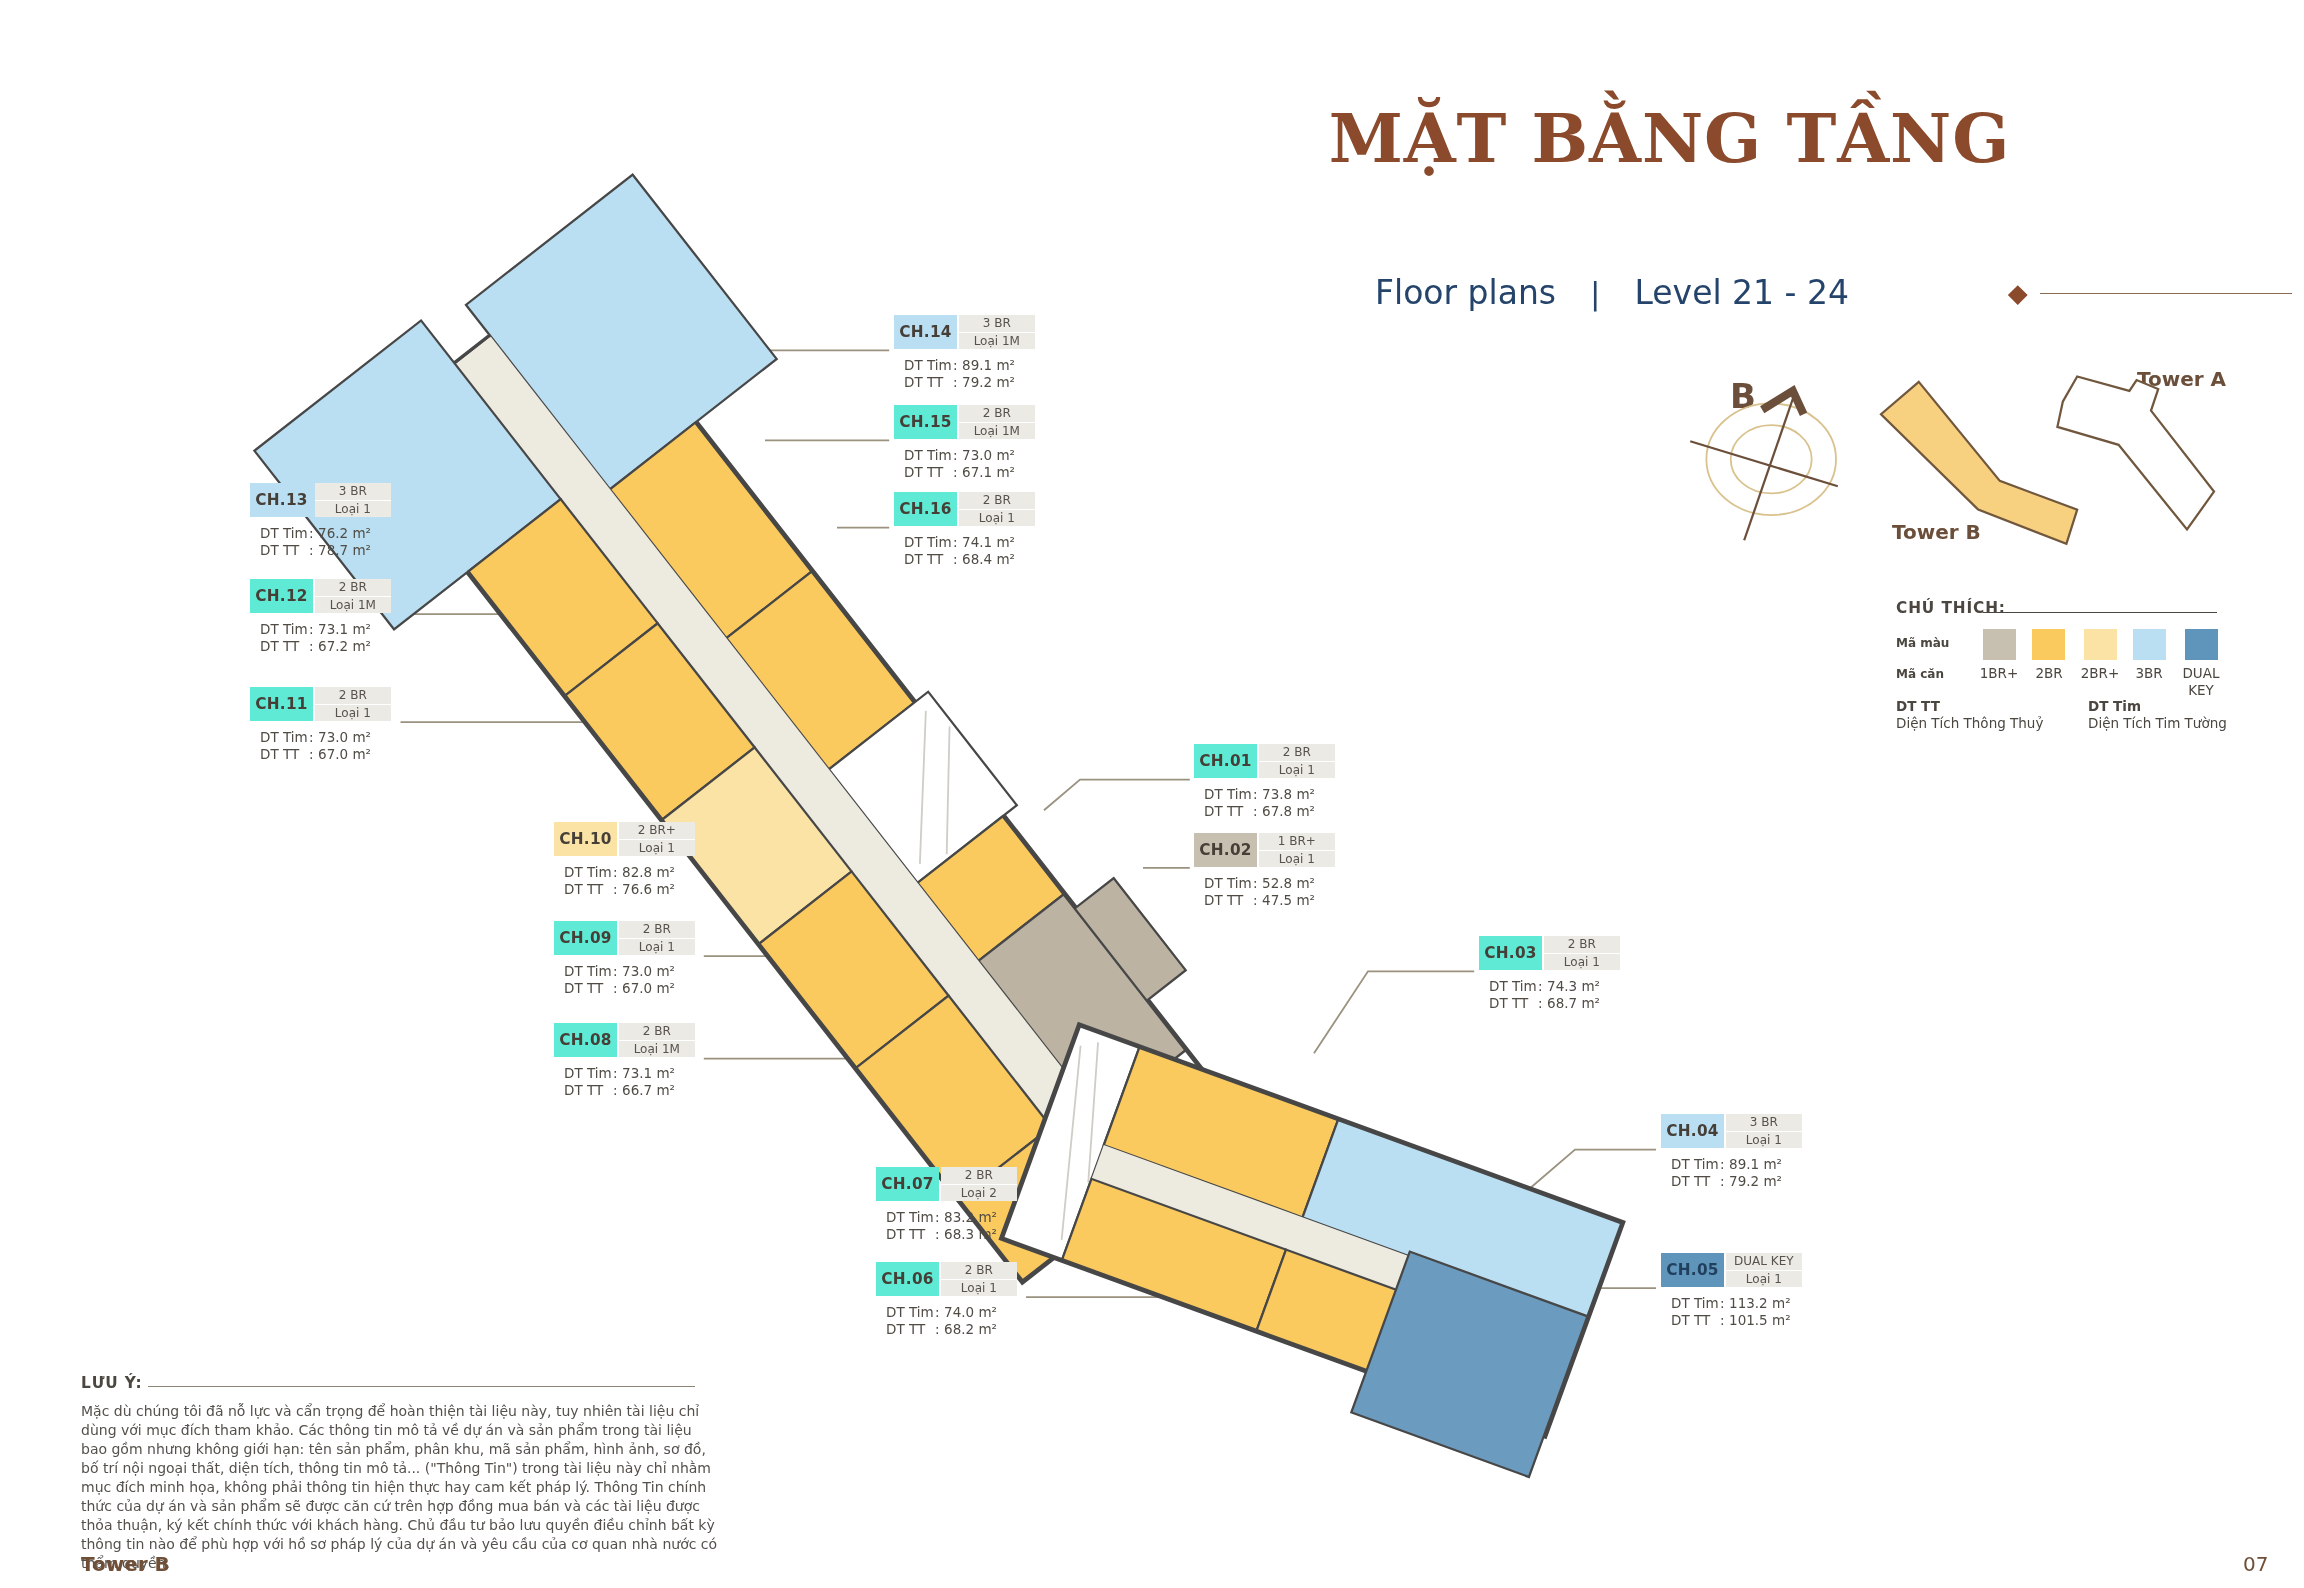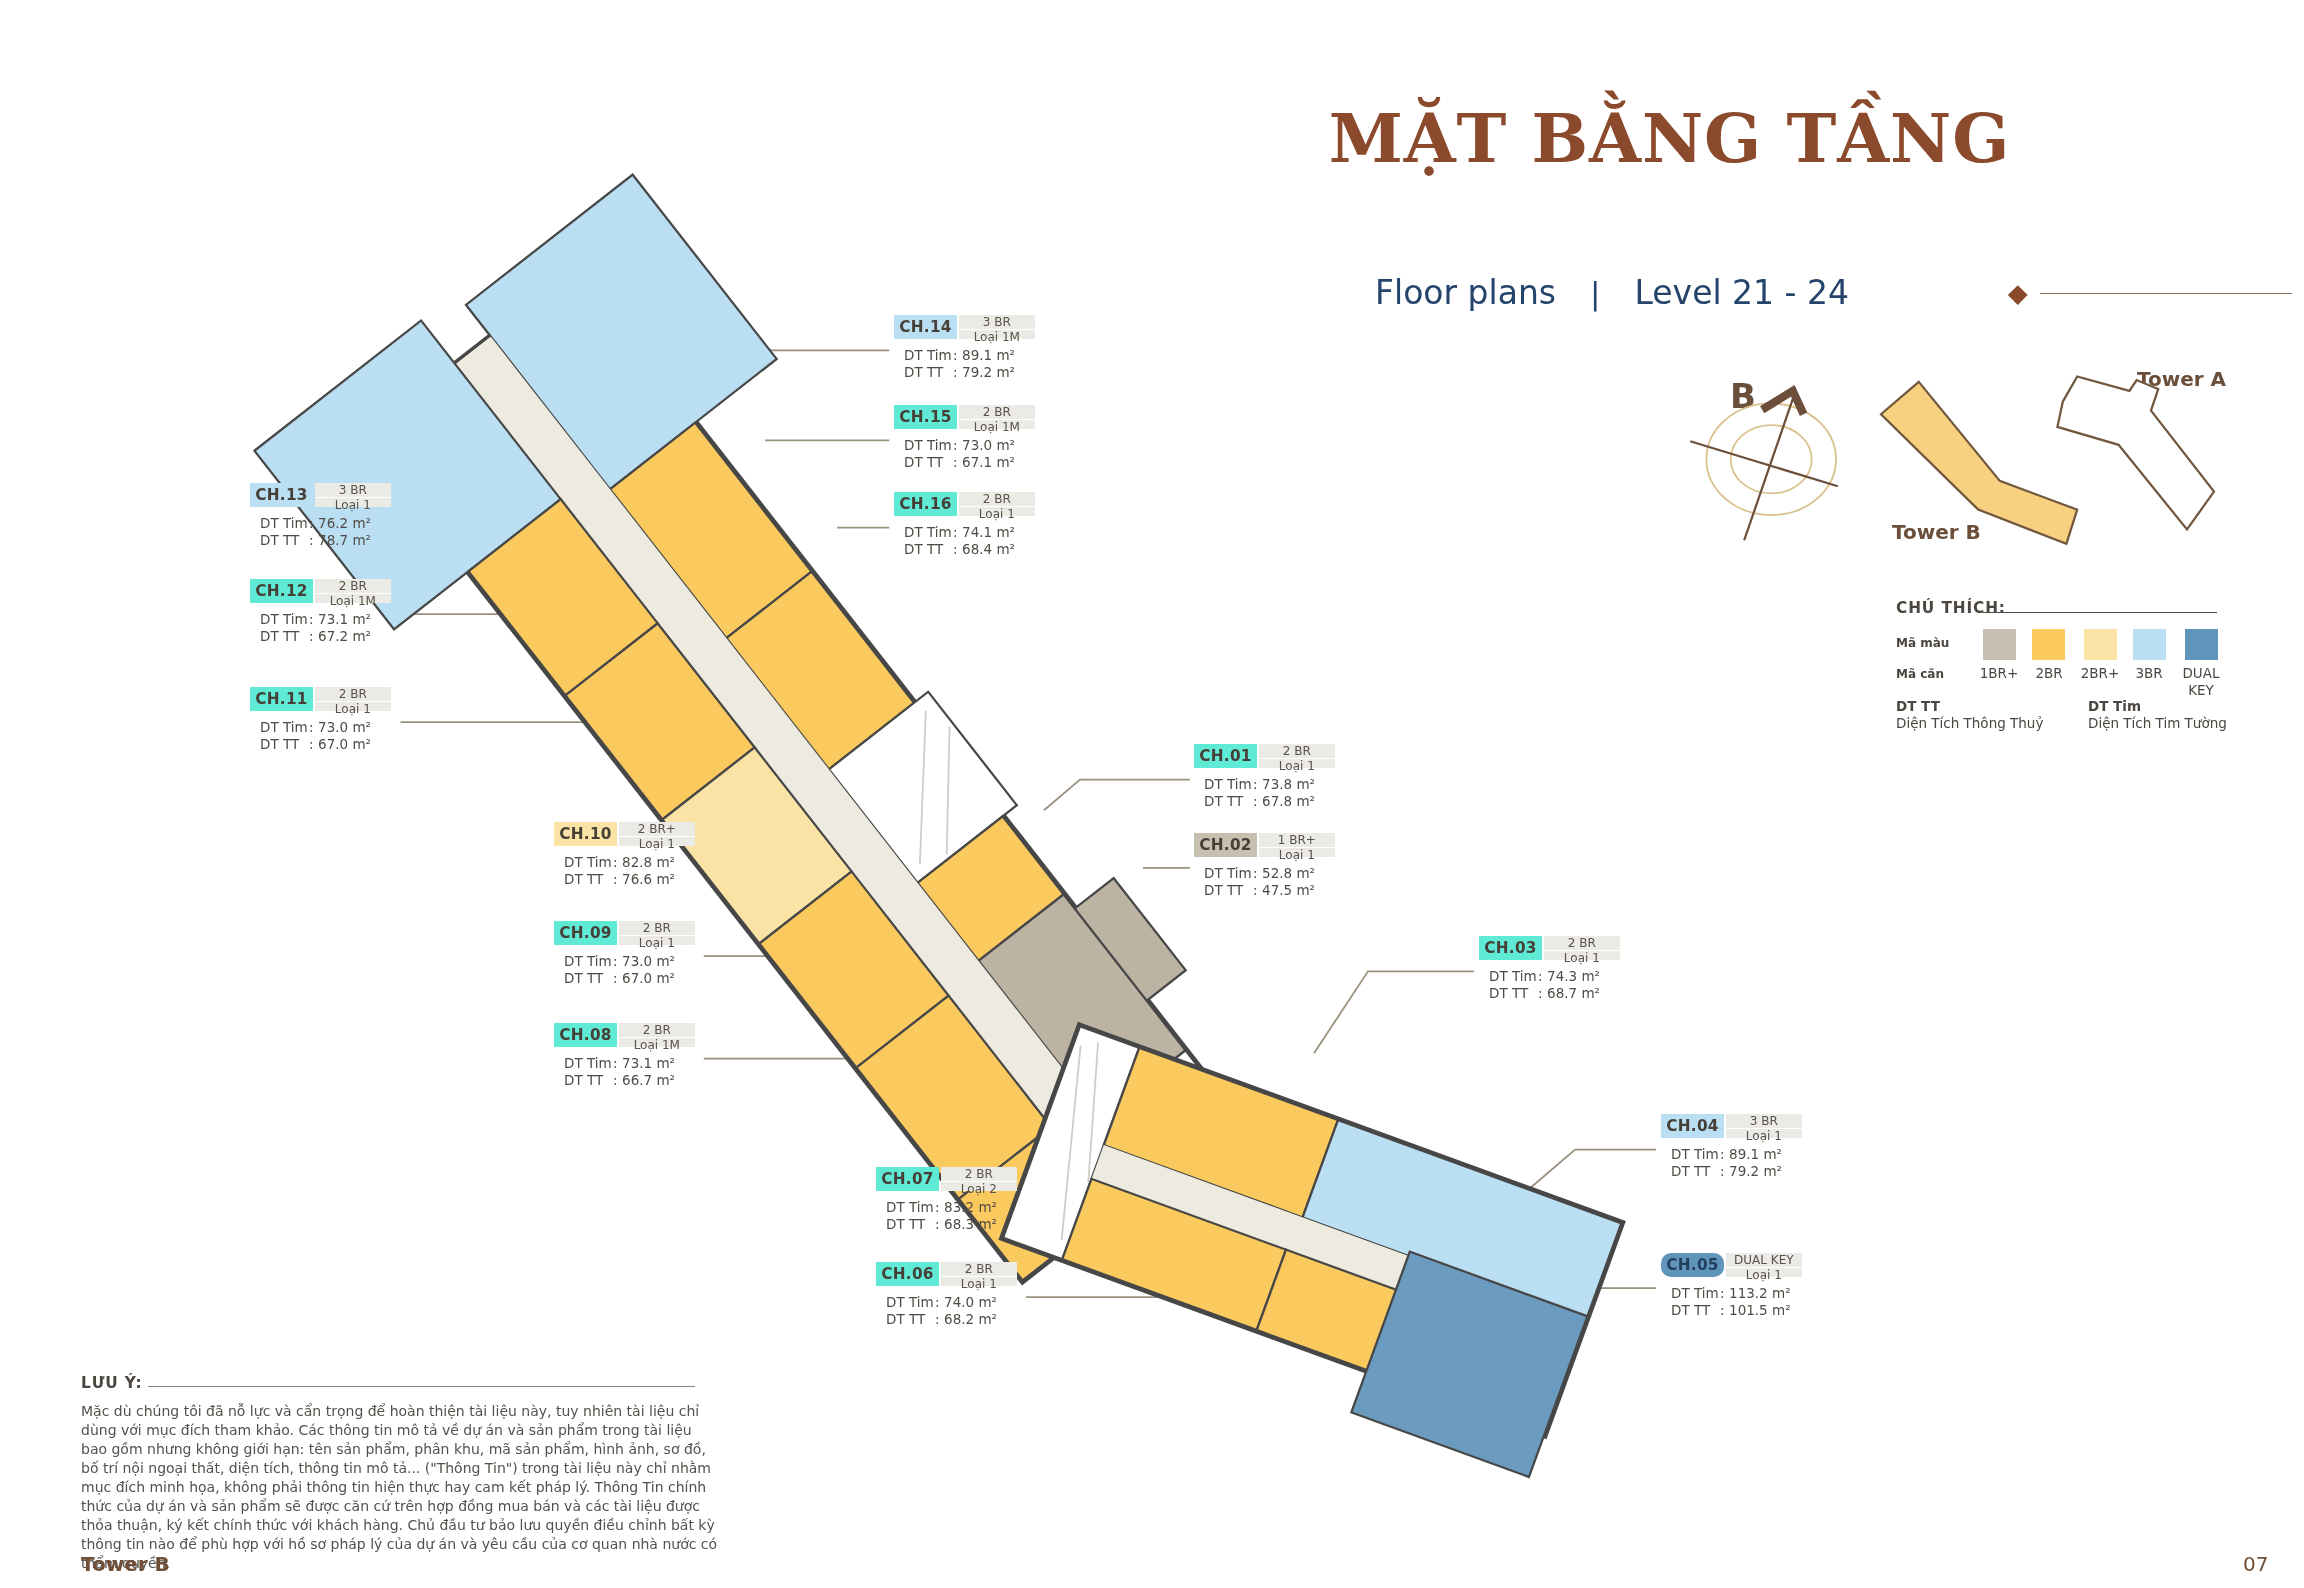--- a/index.html
+++ b/index.html
@@ -30,36 +30,36 @@
   .legend-line{left:1983px;top:612px;width:234px;height:0;border-top:1.8px solid #4b463f;}
   .legend-rowlab{font-size:12px;font-weight:bold;color:#4b463f;}
   .legend-swatch{position:absolute;width:33px;height:31px;top:629px;}
   .legend-code{position:absolute;top:665px;width:54px;text-align:center;font-size:13.5px;color:#4b463f;white-space:pre-line;line-height:17px;}
   .legend-def{font-size:13.5px;color:#4b463f;line-height:17px;}
   .legend-def b{display:block;}
 
   
   .ulabel{position:absolute;width:153px;z-index:5;}
   .chips{display:flex;}
-  .chip{height:24px;box-sizing:border-box;}
+  .chip{height:34px;box-sizing:border-box;}
   .chip.code{width:63px;display:flex;align-items:center;justify-content:center;
              font-size:15.3px;font-weight:bold;color:#453f37;letter-spacing:0.3px;}
   .chip.type{width:76px;margin-left:1.8px;display:flex;flex-direction:column;background:#eceae4;}
   .tline{flex:1;display:flex;align-items:center;justify-content:center;font-size:12px;color:#57524b;}
   .tline.b{border-top:1.8px solid #ffffff;}
   .areas{margin-top:8px;padding-left:10px;font-size:13.5px;color:#504b44;line-height:17px;}
   .arow{display:flex;}
   .arow .k{width:49px;}
   .arow .c{margin-right:4.5px;}
   .cat1BRp{background:#c7c0b0;}
   .cat2BR{background:#5eead4;}
   .cat2BRp{background:#fbe3a6;}
   .cat3BR{background:#badef2;}
   .catDUALKEY{background:#6095bb;color:#21405e;}
-  .catDUALKEY[data-name="unit-code"]{color:#21405e;border-radius:10px;}
+  .catDUALKEY[data-name="unit-code"]{color:#21405e;}
 
   
   .note-label{left:81px;top:1374px;font-size:15.3px;font-weight:bold;letter-spacing:0.9px;color:#4b463f;}
   .note-line{left:148px;top:1386px;width:547px;height:0;border-top:1.8px solid #8d8575;}
   .note-text{left:81px;top:1402px;width:641px;font-size:14px;line-height:19px;color:#55504b;}
   .footer-left{left:81px;top:1552px;font-size:20px;font-weight:bold;color:#6f4f38;}
   .footer-right{left:2243px;top:1552px;font-size:20px;color:#6f4f38;}
 
   svg{display:block;}
   .plan-svg{position:absolute;left:0;top:0;z-index:1;}

